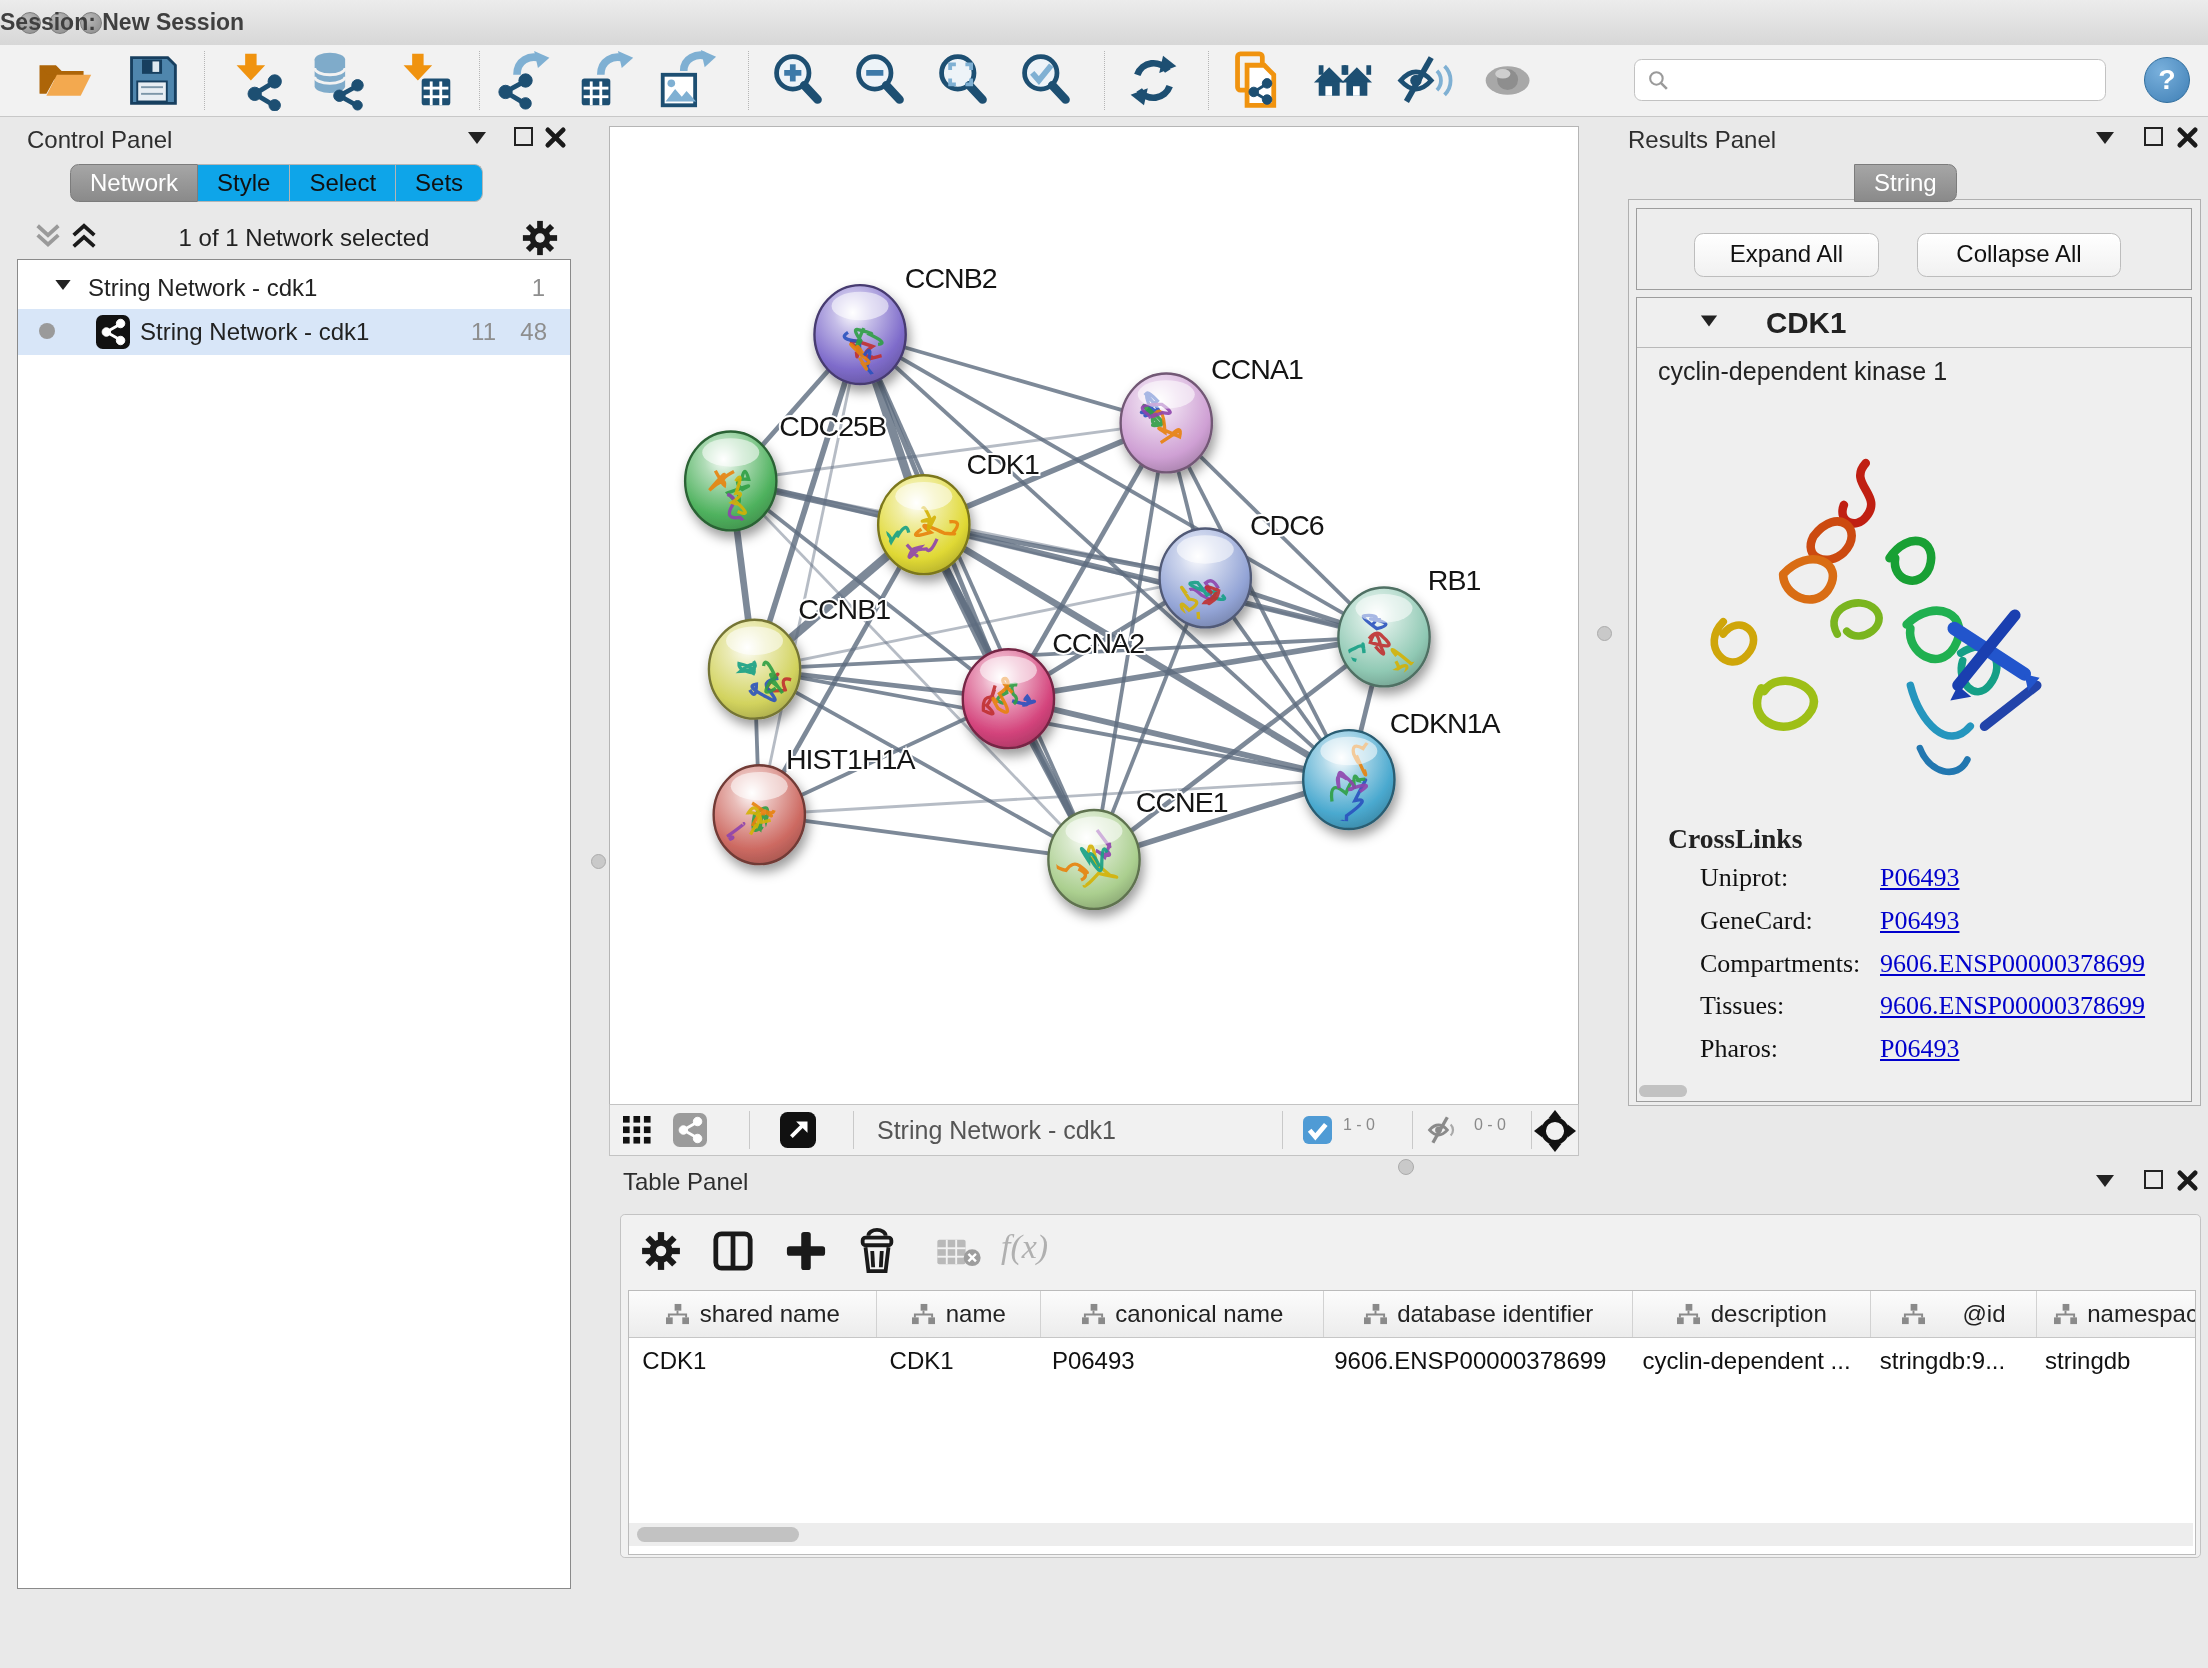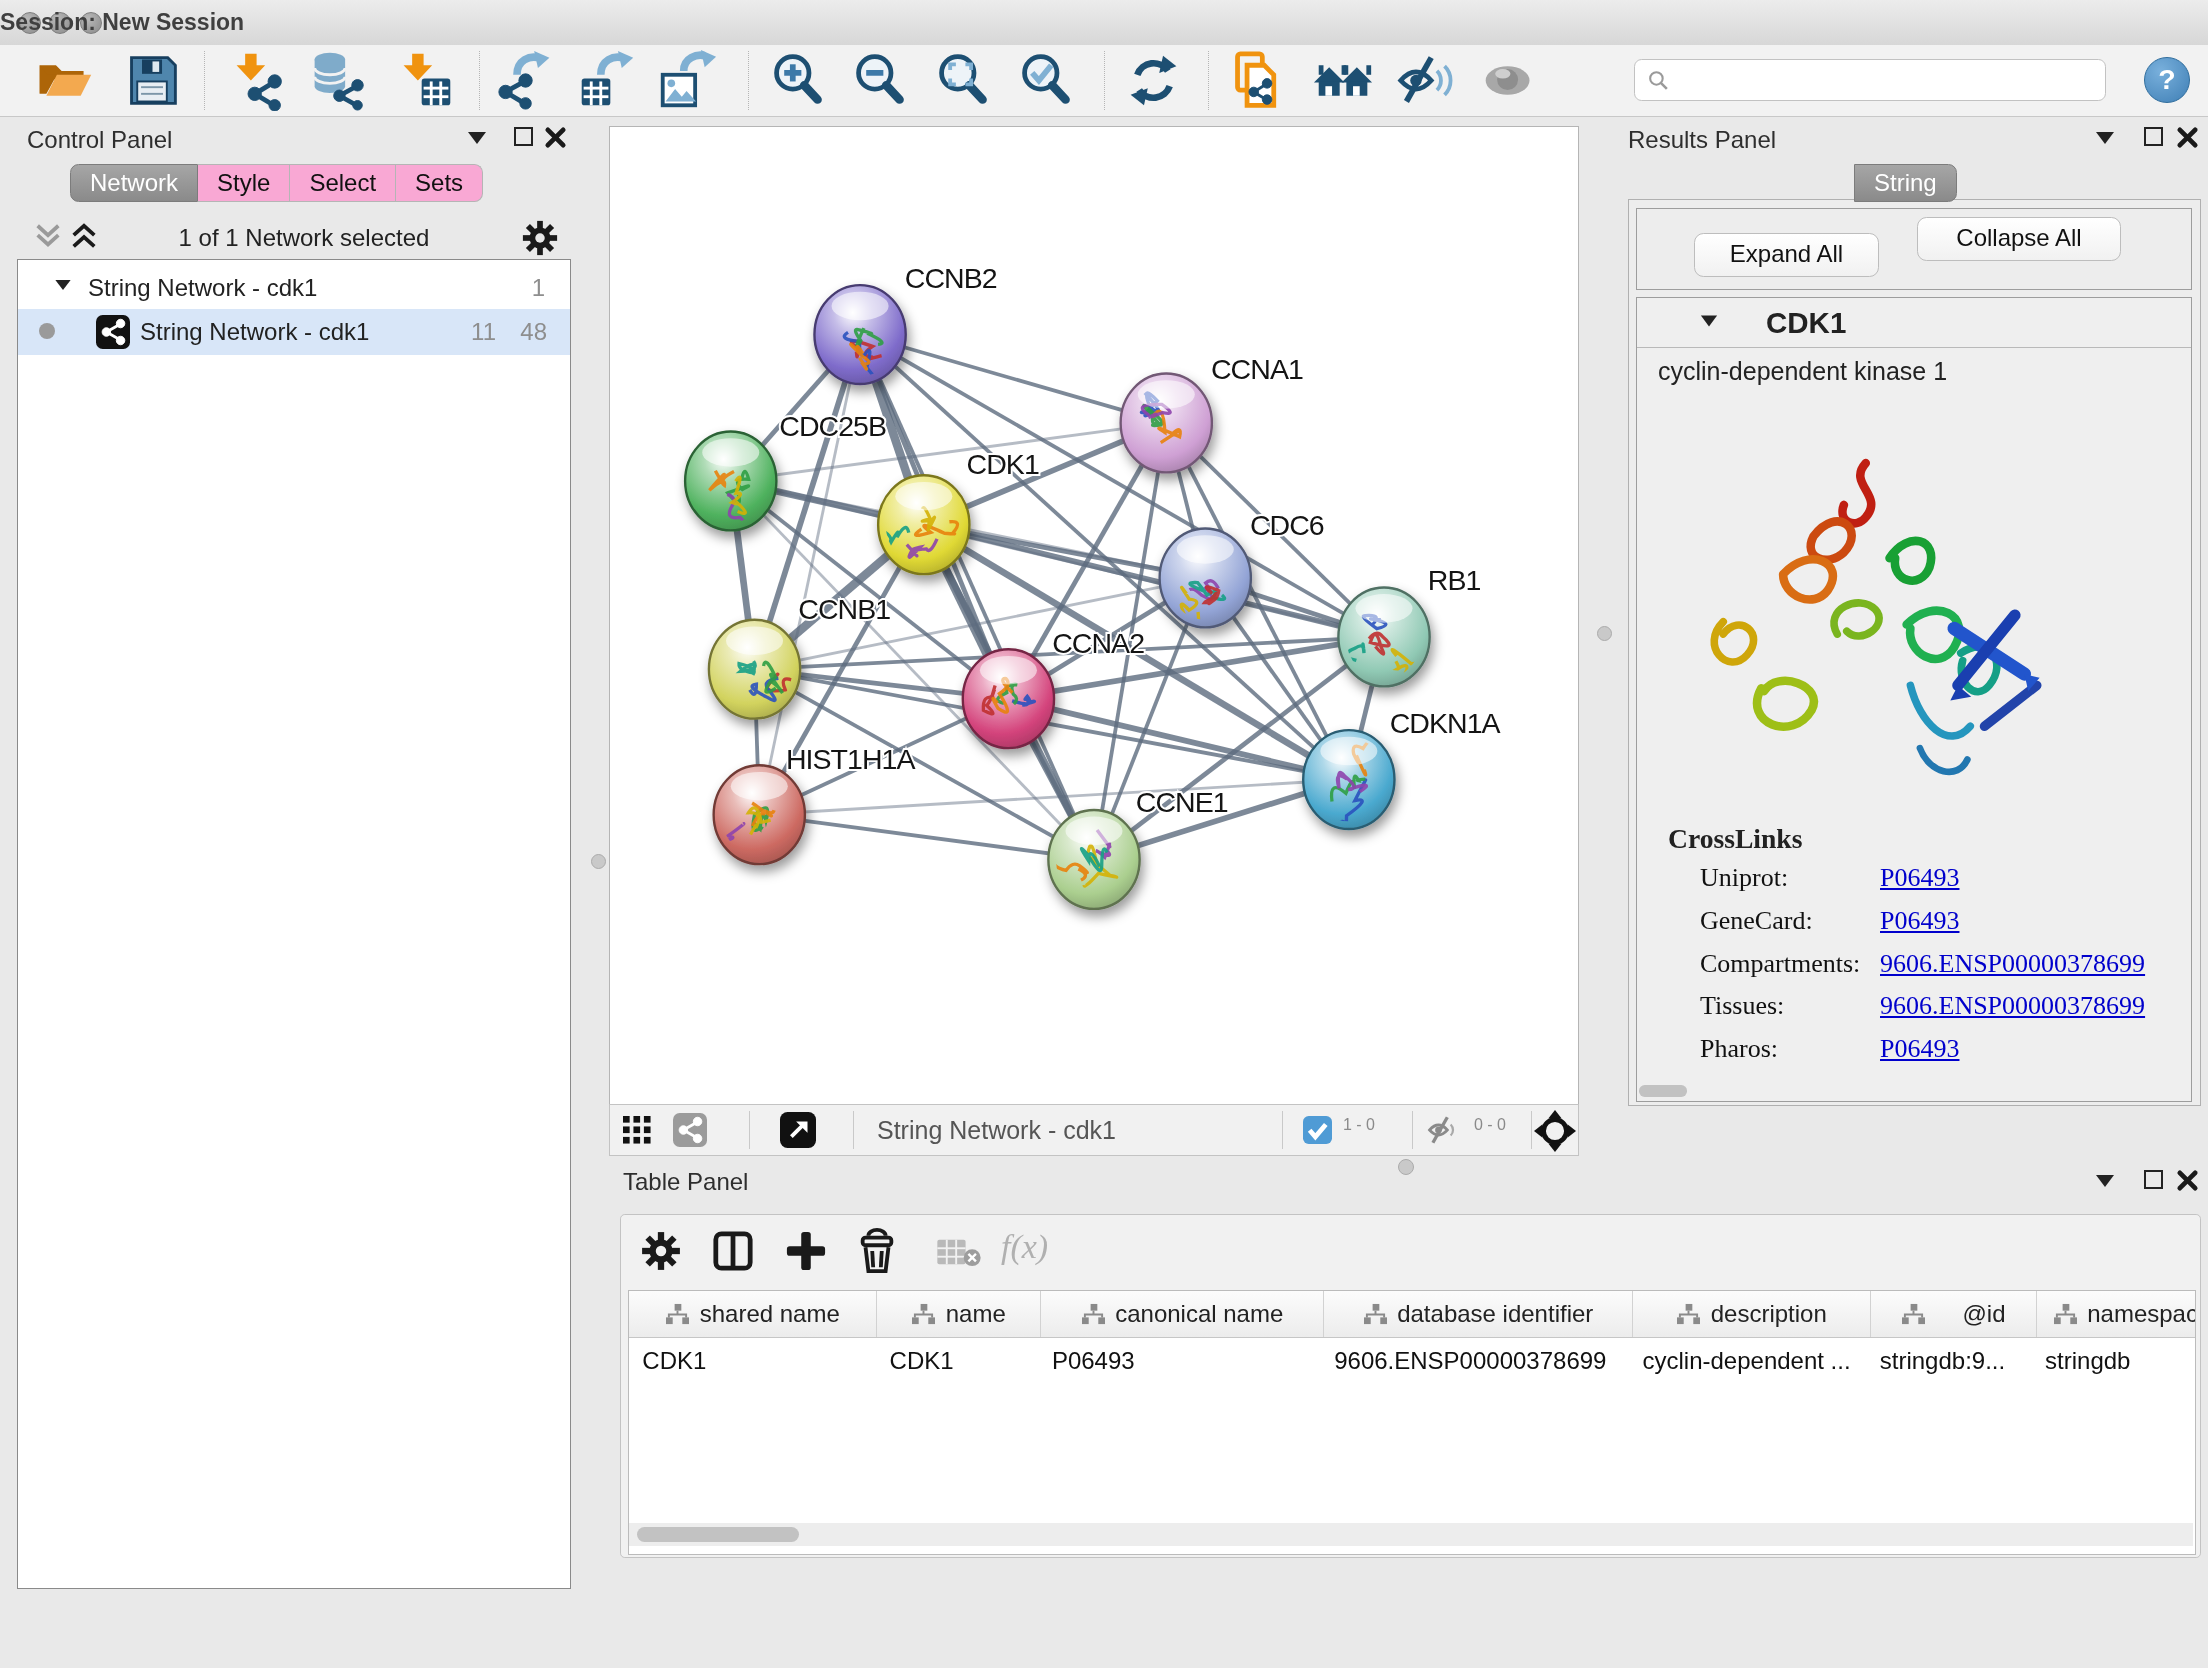--- a/index.html
+++ b/index.html
@@ -23,21 +23,21 @@
                    font-family:"Liberation Sans",sans-serif;}
   #helpbtn{left:2144px;top:12.4px;width:44px;height:44px;border-radius:50%;
            background:radial-gradient(circle at 35% 30%,#79b0dc,#3f7fb5);border:1.9px solid #2f6d9d;
            color:#fff;font-size:28.5px;font-weight:bold;text-align:center;line-height:42px;}
   
   .ptitle{font-size:24px;color:#2e2e2e;}
   .tri{width:0;height:0;border-left:9.5px solid transparent;border-right:9.5px solid transparent;
        border-top:12.4px solid #222;display:inline-block;}
   .sqico{width:15px;height:15px;border:2.9px solid #222;display:inline-block;}
   .tabbar{display:flex;}
-  .tab{height:36px;line-height:36px;padding:0 19px;background:#f9a8d4;border:1px solid #b5b5b5;
+  .tab{height:36px;line-height:36px;padding:0 19px;background:#0ea5e9;border:1px solid #b5b5b5;
        border-left-width:0;font-size:24px;color:#111;text-align:center;}
   .tab:first-child{border-left-width:1px;border-radius:8.6px 0 0 8.6px;}
   .tab:last-child{border-radius:0 8.6px 8.6px 0;}
   .tab.sel{background:linear-gradient(#a6a6a6,#8a8a8a);color:#fff;border-color:#7c7c7c;}
   
   #treebox{left:17px;top:259px;width:552px;height:1328px;background:#fff;border:1.9px solid #8a8a8a;}
   .trow{position:absolute;left:0;width:100%;height:44px;font-size:24px;}
   .muted{color:#8e8e8e;}
   .shareicon{width:34px;height:34px;background:#111;border-radius:6.7px;display:inline-block;position:relative;}
   
@@ -709,21 +709,21 @@
         <line x1="20" y1="4" x2="4" y2="20"></line>
       </g>
     </svg>
 
   <div id="rbox" class="abs"></div>
   <div class="abs tabbar" style="left:1854px;top:164px">
     <div class="tab sel">String</div>
   </div>
   <div id="rbtnbox" class="abs">
     <div class="wbtn" style="left:57px;top:24px;width:183px;line-height:40px">Expand All</div>
-    <div class="wbtn" style="left:280px;top:8px;width:202px;line-height:40px">Collapse All</div>
+    <div class="wbtn" style="left:280px;top:24px;width:202px;line-height:40px">Collapse All</div>
   </div>
 
   <div id="cdk1box" class="abs">
     <span class="tri" style="position:absolute;left:63px;top:17px;transform:scale(0.9)"></span>
     <div style="position:absolute;left:129px;top:7.6px;font-size:29.5px;font-weight:bold">CDK1</div>
     <div style="position:absolute;left:0;top:49px;width:100%;border-top:1.9px solid #b9b9b9"></div>
     <div style="position:absolute;left:21px;top:59px;font-size:25px">cyclin-dependent kinase 1</div>
 
     <svg style="position:absolute;left:34px;top:148px" width="399" height="342" viewBox="0 0 420 360">
       <g fill="none" stroke-linecap="round">

